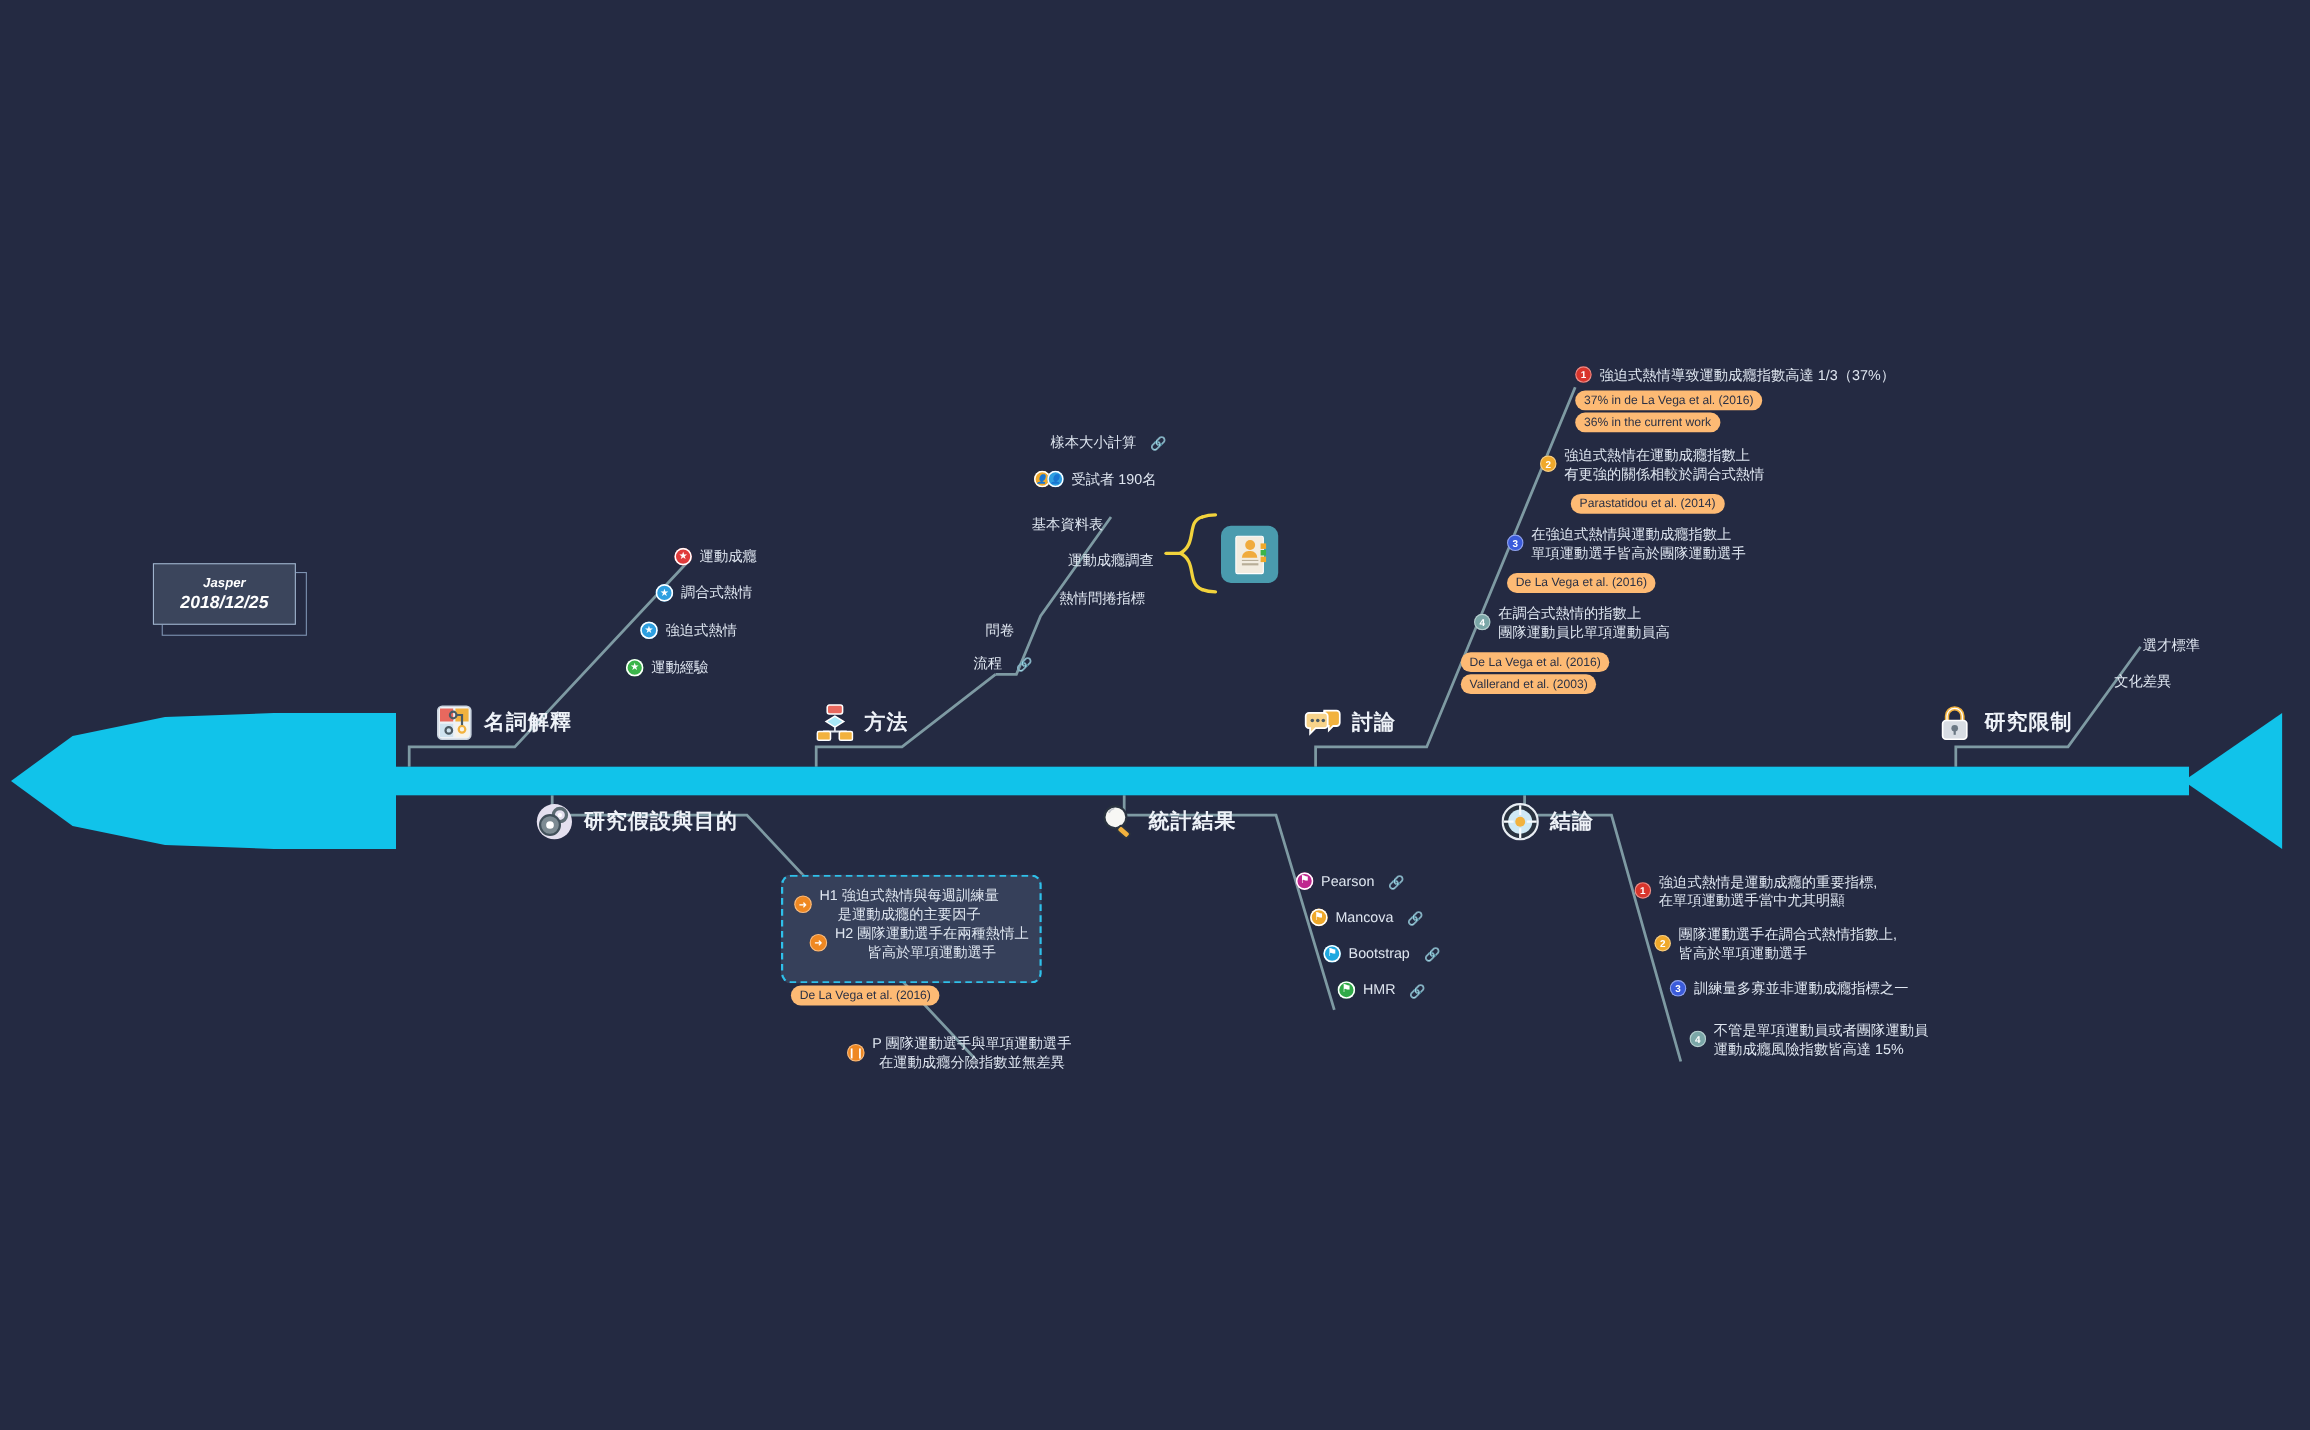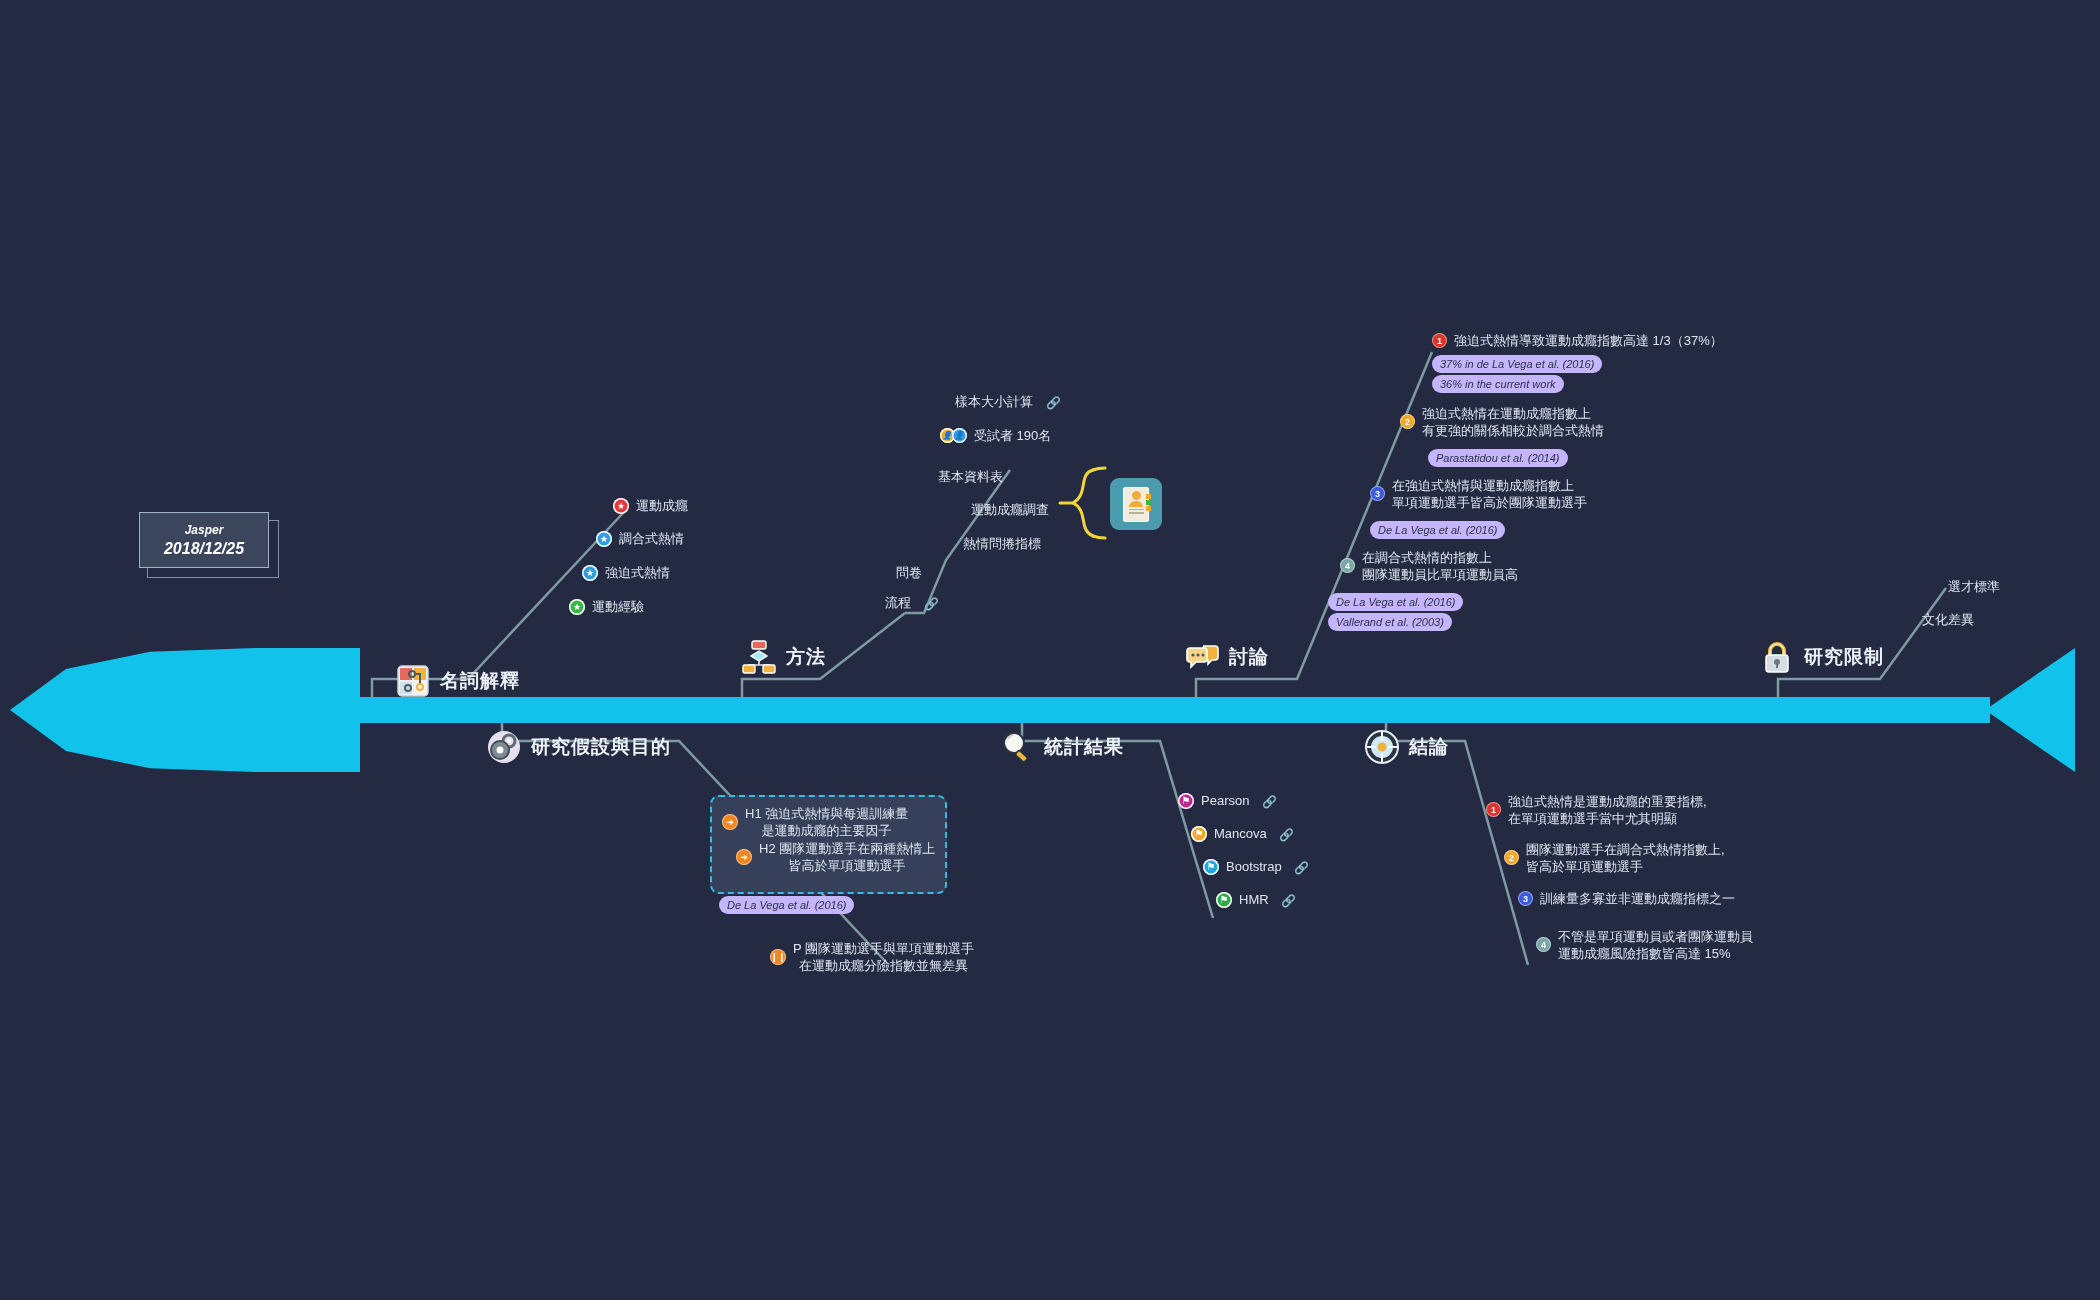--- a/index.html
+++ b/index.html
@@ -50,22 +50,22 @@
   .flag::after{content:"⚑";position:absolute;left:0;right:0;top:50%;transform:translateY(-50%);
         text-align:center;font-size:10px;color:#fff;line-height:1;}
   .link{flex:none;margin-left:6px;margin-top:3px;color:#b9c4d4;font-size:12px;}
   .people{flex:none;display:flex;margin-top:1px;}
   .people i{width:15px;height:15px;border-radius:50%;display:block;position:relative;
             box-shadow:0 0 0 1.4px #fff inset;}
   .people i+i{margin-left:-3px;}
   .people i::after{content:"👤";position:absolute;inset:0;font-size:8px;line-height:15px;text-align:center;}
 
   
-  .chip{position:absolute;background:#c4b5fd;color:#2b3145;border-radius:9px;
-        padding:2px 8px;font-size:11px;line-height:14px;white-space:nowrap;font-style:italic;}
+  .chip{position:absolute;background:#fdba74;color:#2b3145;border-radius:9px;
+        padding:2px 8px;font-size:11px;line-height:14px;white-space:nowrap;}
 
   
   .boxed{position:absolute;border:2px dashed #2fc0ea;border-radius:9px;
          background:#36405a;}
 
   
   .imgbox{position:absolute;width:52px;height:52px;border-radius:9px;background:#4a9bae;
           display:flex;align-items:center;justify-content:center;}
   .imgbox .card{width:24px;height:30px;background:#f2ece0;border:1.5px solid #fff;border-radius:2px;
           position:relative;display:flex;flex-direction:column;align-items:center;padding-top:3px;}
@@ -113,21 +113,21 @@
   <div class="tail"></div>
 
   <div class="note">
     <div class="back"></div>
     <div class="front">
       <div class="l1">Jasper</div>
       <div class="l2">2018/12/25</div>
     </div>
   </div>
 
-  <div class="branch" style="left:396px;top:664px;">
+  <div class="branch" style="left:396px;top:640px;">
     <span class="bicon">
       <svg viewBox="0 0 34 34" width="34" height="34">
         <rect x="2" y="2" width="30" height="30" rx="4" fill="#eef2f6" stroke="#c9d3de" stroke-width="1.5"></rect>
         <path d="M4 4h12v12H4z" fill="#e8685e"></path>
           <path d="M18 4h12v12H18z" fill="#f2b23e"></path>
         <path d="M4 18h12v12H4z" fill="#cfe3ef"></path>
           <path d="M18 18h12v12H18z" fill="#f7f3e9"></path>
         <circle cx="16" cy="10" r="3" fill="none" stroke="#4b5a63" stroke-width="2"></circle>
         <circle cx="12" cy="24" r="3" fill="none" stroke="#4b5a63" stroke-width="2"></circle>
         <path d="M19 10h5v10" fill="none" stroke="#4b5a63" stroke-width="2"></path>

